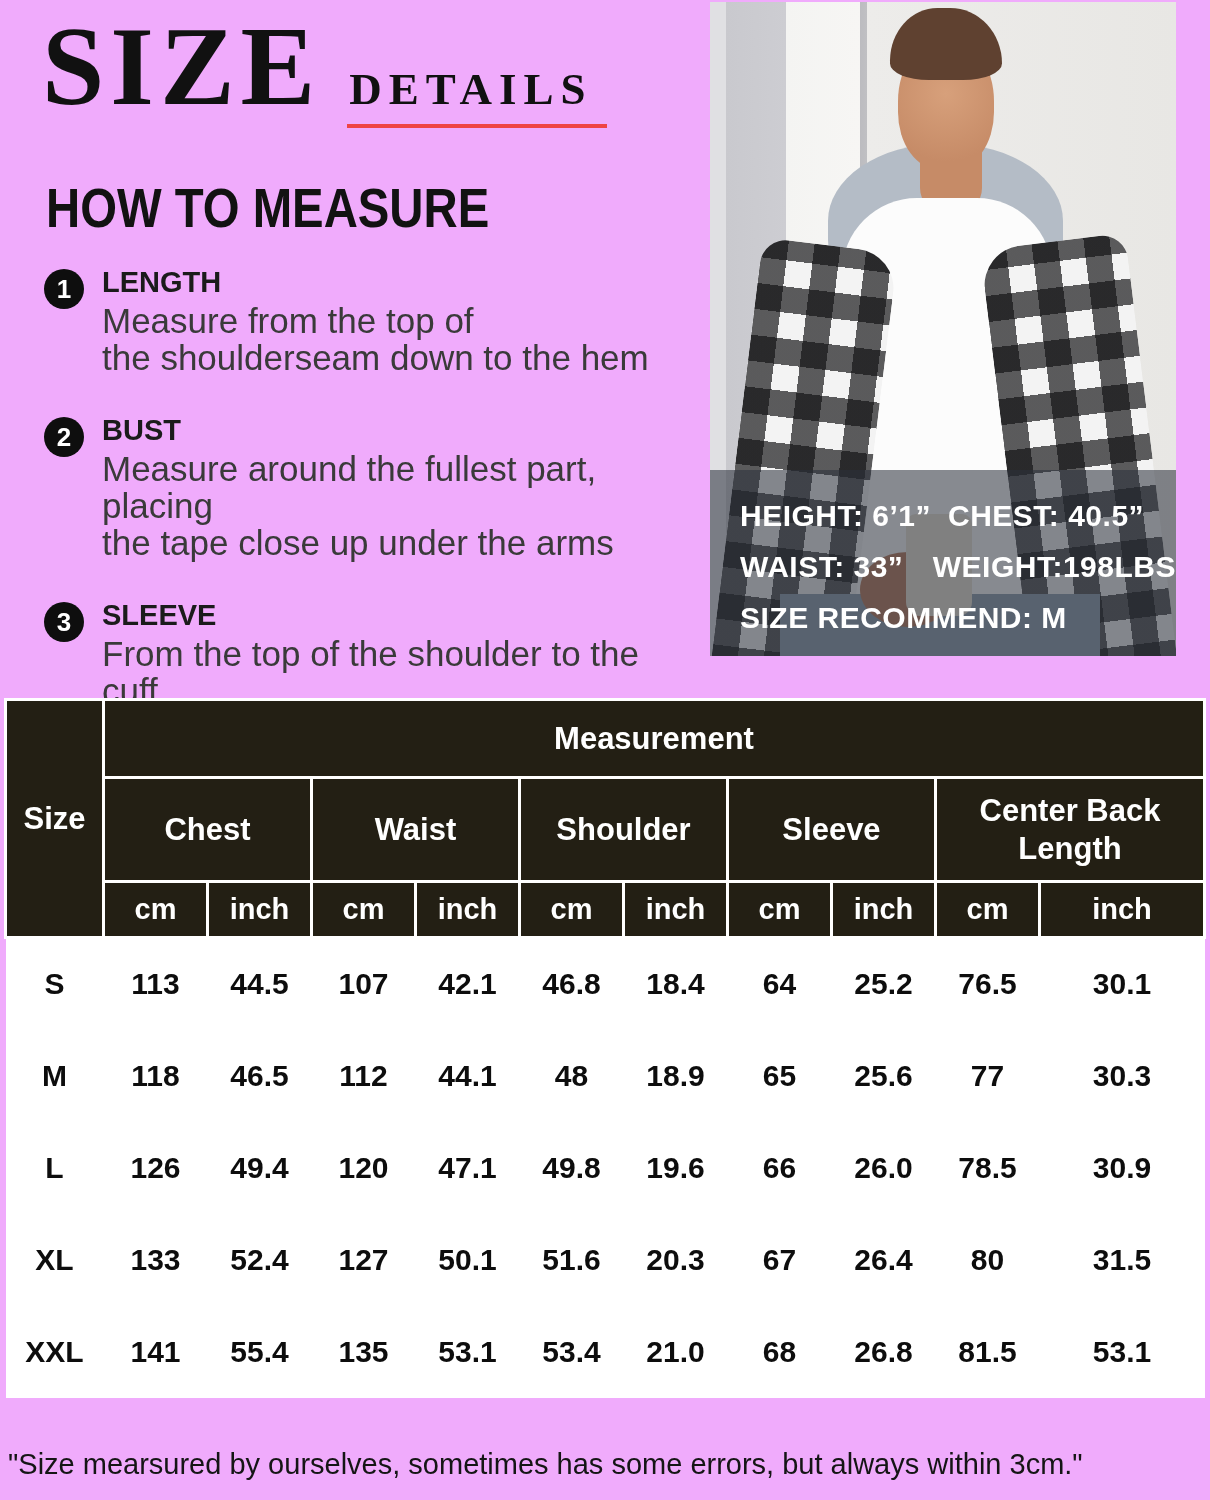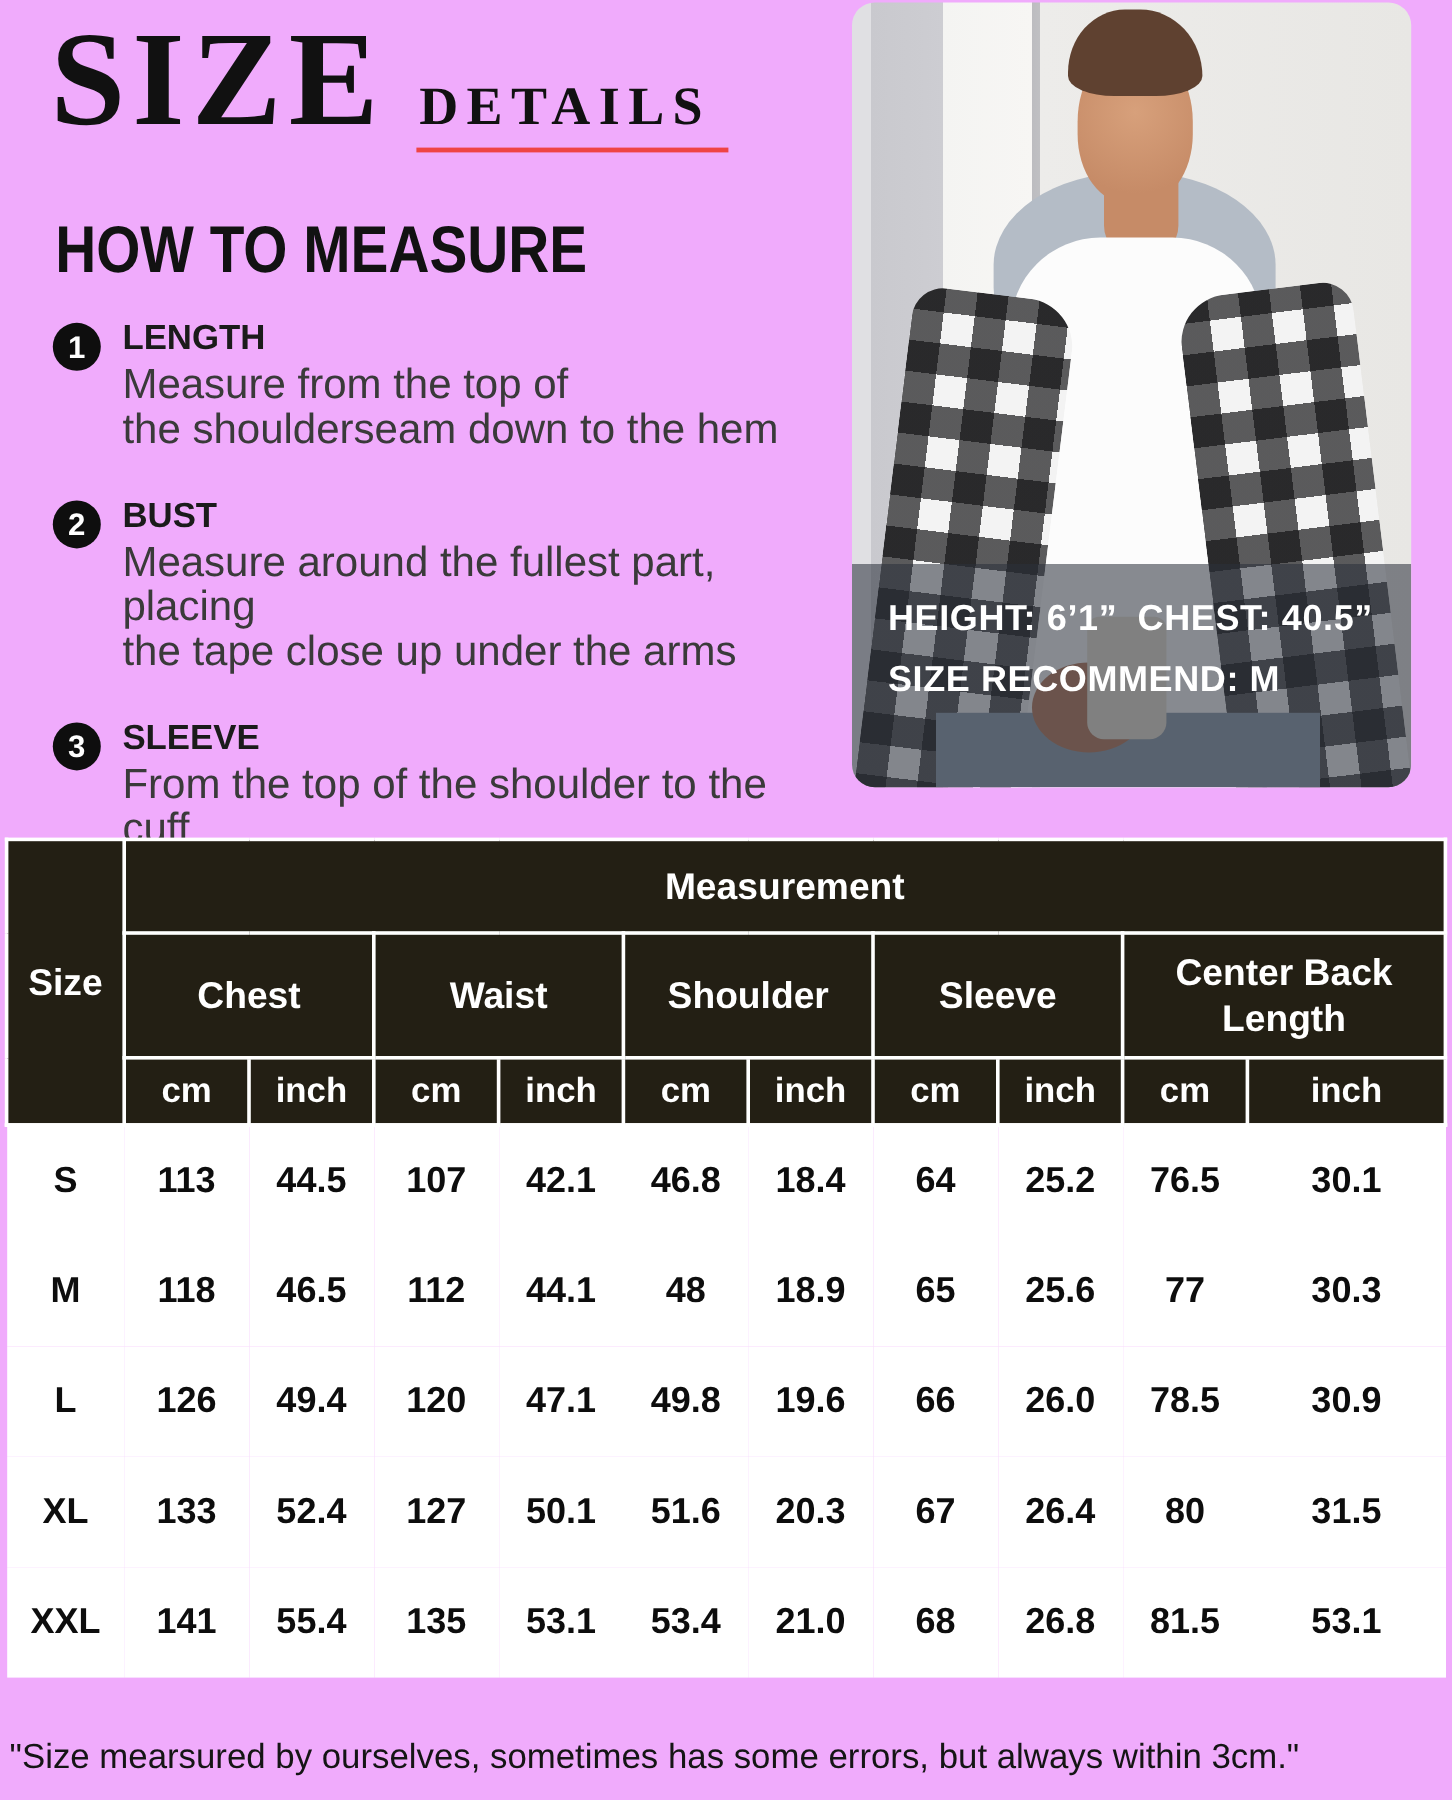--- a/index.html
+++ b/index.html
@@ -36,21 +36,20 @@
   .step-title { font-size:29px; font-weight:600; color:#1b1b1b; margin-bottom:3px; }
   .step-line { font-size:35px; color:#3a3a3a; line-height:37px; }
 
   
   .photo {
     position:absolute; left:710px; top:2px; width:466px; height:654px; overflow:hidden;
     background:linear-gradient(90deg,
       #e0e0e3 0px, #e0e0e3 16px, #c9c9ce 16px, #cdcdd2 76px,
       #f4f4f2 76px, #f7f6f4 150px, #bcbcc0 150px, #c0c0c3 157px,
       #edecea 157px, #e8e7e4 100%);
-    border-radius:19px;
   }
   .sconce { position:absolute; left:322px; top:302px; width:50px; height:98px; background:#17181b;
     clip-path:polygon(0 0, 100% 10%, 72% 50%, 100% 90%, 0 100%); }
   .hood { position:absolute; left:118px; top:142px; width:235px; height:160px;
     background:#b4bcc6; border-radius:48% 48% 40% 40%; }
   .neck { position:absolute; left:210px; top:148px; width:62px; height:64px;
     background:#c68b67; border-radius:0 0 26px 26px; }
   .face { position:absolute; left:188px; top:36px; width:96px; height:132px;
     background:radial-gradient(circle at 50% 42%, #d7a07b 0%, #c68b67 75%);
     border-radius:48% 48% 44% 44%; }
@@ -150,20 +149,24 @@
     <div class="plaid plaid-left"></div>
     <div class="plaid plaid-right"></div>
     <div class="jeans"></div>
     <div class="hand"></div>
     <div class="cup"></div>
     <div class="overlay">
       <div class="stat-line">
         <span class="stat-left-1">HEIGHT: 6’1”</span>
         <span>CHEST: 40.5”</span>
       </div>
+      <div class="stat-line">
+        <span class="stat-left-2">WAIST: 33”</span>
+        <span>WEIGHT:198LBS</span>
+      </div>
       <div class="stat-line">SIZE RECOMMEND: M</div>
     </div>
   </div>
 
   <div class="table-wrap">
     <table>
       <colgroup>
         <col style="width:98px">
         <col style="width:104px">
           <col style="width:104px">

